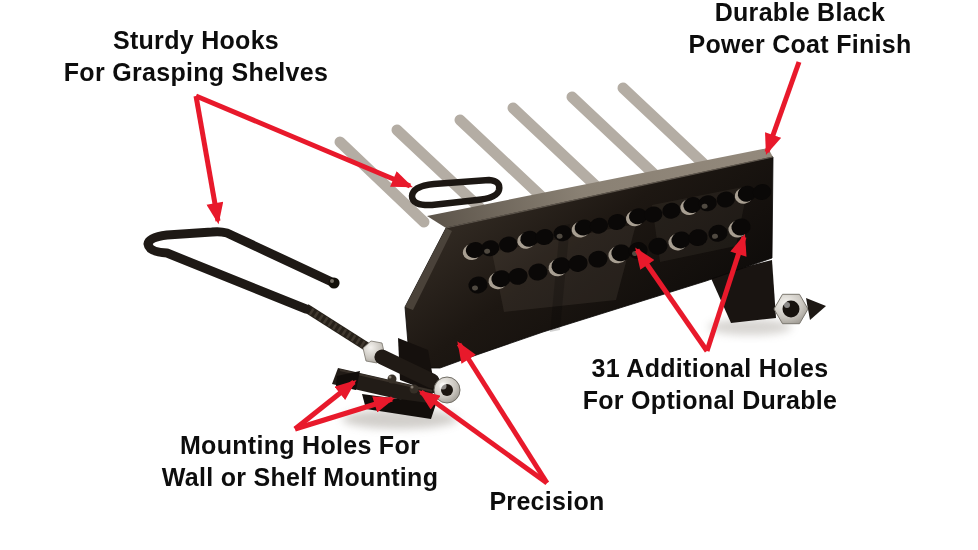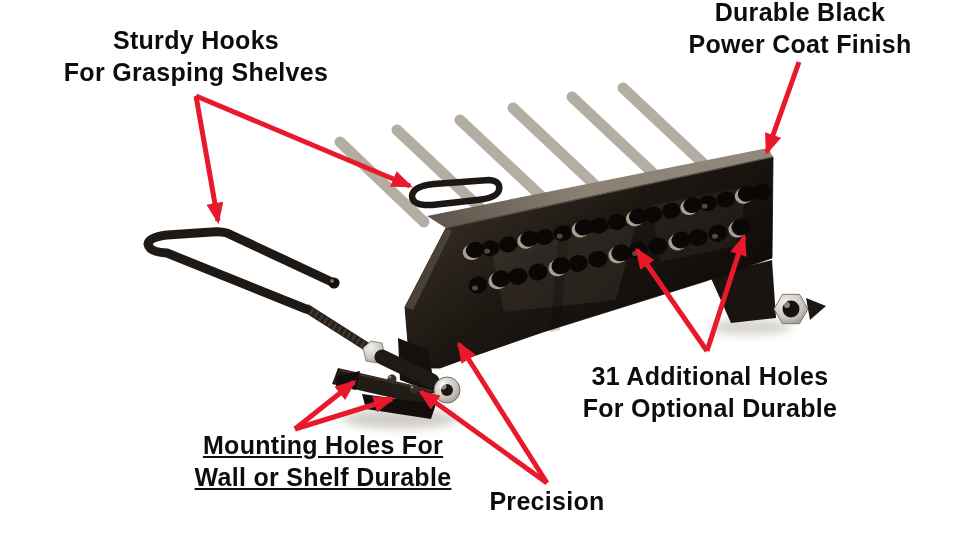--- a/index.html
+++ b/index.html
@@ -9,22 +9,22 @@
     background:var(--bg,#ffffff);
   }
   .stage svg{position:absolute;left:0;top:0;}
   .callout{
     position:absolute;text-align:center;color:var(--text,#0d0d0d);
     font-weight:bold;font-size:25px;line-height:32px;letter-spacing:.3px;
     white-space:nowrap;
   }
   #co-sturdy   {left:-4px; top:24px;  width:400px;}
   #co-durable  {left:620px;top:-4px;  width:360px;}
-  #co-holes    {left:530px;top:360px; width:360px;}
-  #co-mounting {left:143px;top:429px; width:360px;text-decoration:underline;}
+  #co-holes    {left:530px;top:352px; width:360px;}
+  #co-mounting {left:120px;top:429px; width:360px;}
   #co-precision{left:397px;top:485px; width:300px;}
   .arrow-line{stroke:var(--arrow,#e8192b);stroke-width:5;fill:none;}
   #ah-path{fill:var(--arrow,#e8192b);}
 </style>
 </head>
 <body>
 
 <div class="stage" id="stage" style="--bg: #ffffff; --arrow: #e8192b; --text: #0d0d0d;">
 
   <svg width="978" height="550" viewBox="0 0 978 550">
@@ -192,18 +192,18 @@
   <div class="callout" id="co-durable">
     <div>Durable Black</div>
     <div>Power Coat Finish</div>
   </div>
   <div class="callout" id="co-holes">
     <div>31 Additional Holes</div>
     <div>For Optional Durable</div>
   </div>
   <div class="callout" id="co-mounting">
     <div>Mounting Holes For</div>
-    <div>Wall or Shelf Durable</div>
+    <div>Wall or Shelf Mounting</div>
   </div>
   <div class="callout" id="co-precision">
     <div>Precision</div>
   </div>
 </div>
 
 </body></html>

